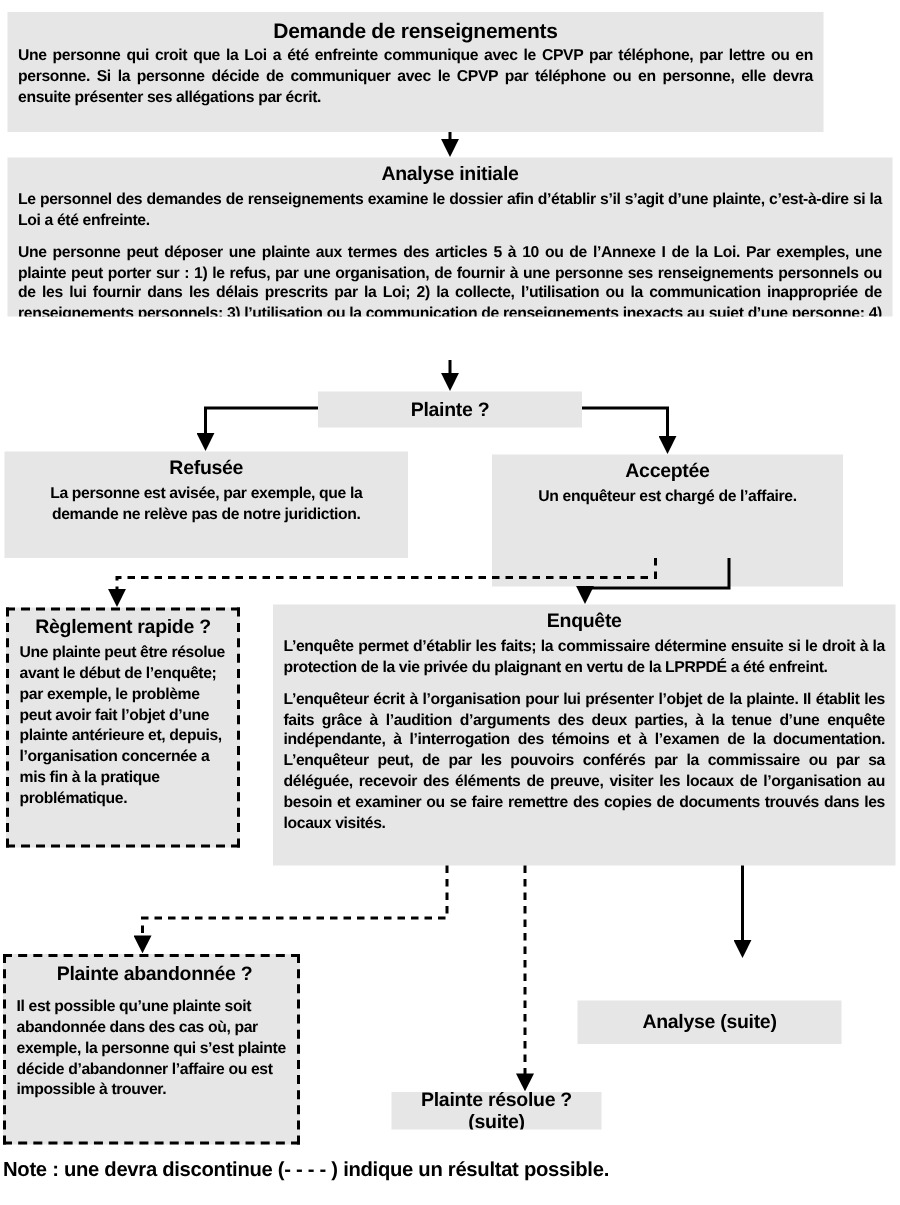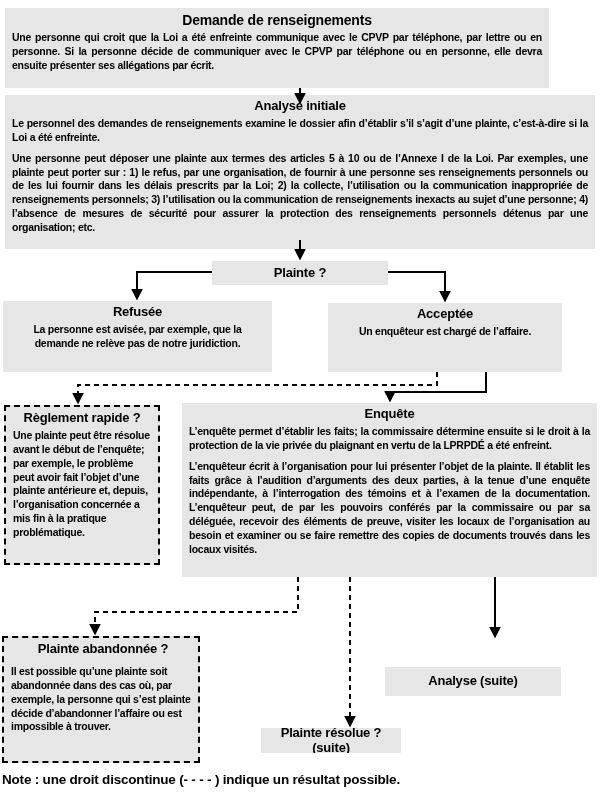--- a/index.html
+++ b/index.html
@@ -55,36 +55,36 @@
     <path d="M298,577 V612 H95 V632" stroke="#000" stroke-width="2" fill="none" stroke-dasharray="5,4" marker-end="url(#ah)"></path>
     <path d="M350,577 V724" stroke="#000" stroke-width="2" fill="none" stroke-dasharray="5,4" marker-end="url(#ah)"></path>
     <path d="M495,577 V635" stroke="#000" stroke-width="2" fill="none" marker-end="url(#ah)"></path>
   </svg>
 
   <div class="box" style="left:5px; top:8px; width:544px; height:80px;">
     <div class="title big">Demande de renseignements</div>
     <div class="body-text">Une personne qui croit que la Loi a été enfreinte communique avec le CPVP par téléphone, par lettre ou en personne. Si la personne décide de communiquer avec le CPVP par téléphone ou en personne, elle devra ensuite présenter ses allégations par écrit.</div>
   </div>
 
-  <div class="box" style="left:5px; top:95px; width:590px; height:154px;">
+  <div class="box" style="left:5px; top:105px; width:590px; height:106px;">
     <div class="title">Analyse initiale</div>
     <div class="body-text">Le personnel des demandes de renseignements examine le dossier afin d’établir s’il s’agit d’une plainte, c’est-à-dire si la Loi a été enfreinte.</div>
     <div class="body-text">Une personne peut déposer une plainte aux termes des articles 5 à 10 ou de l’Annexe I de la Loi. Par exemples, une plainte peut porter sur : 1) le refus, par une organisation, de fournir à une personne ses renseignements personnels ou de les lui fournir dans les délais prescrits par la Loi; 2) la collecte, l’utilisation ou la communication inappropriée de renseignements personnels; 3) l’utilisation ou la communication de renseignements inexacts au sujet d’une personne; 4) l’absence de mesures de sécurité pour assurer la protection des renseignements personnels détenus par une organisation; etc.</div>
   </div>
 
   <div class="box label-only" style="left:212px; top:261px; width:176px; height:24px;">
     <div class="title">Plainte ?</div>
   </div>
 
   <div class="box" style="left:3px; top:301px; width:269px; height:71px;">
     <div class="title">Refusée</div>
     <div class="body-text center" style="margin:0 24px;">La personne est avisée, par exemple, que la demande ne relève pas de notre juridiction.</div>
   </div>
 
-  <div class="box" style="left:328px; top:303px; width:234px; height:69px;">
+  <div class="box" style="left:328px; top:303px; width:234px; height:88px;">
     <div class="title">Acceptée</div>
     <div class="body-text center">Un enquêteur est chargé de l’affaire.</div>
   </div>
 
   <div class="box dashed" style="left:4px; top:405px; width:156px; height:160px;">
     <div class="title">Règlement rapide ?</div>
     <div class="body-text plain-left">Une plainte peut être résolue avant le début de l’enquête; par exemple, le problème peut avoir fait l’objet d’une plainte antérieure et, depuis, l’organisation concernée a mis fin à la pratique problématique.</div>
   </div>
 
   <div class="box" style="left:182px; top:403px; width:415px; height:174px;">
@@ -99,15 +99,15 @@
   </div>
 
   <div class="box label-only" style="left:385px; top:667px; width:176px; height:29px;">
     <div class="title">Analyse (suite)</div>
   </div>
 
   <div class="box label-only" style="left:261px; top:728px; width:140px; height:25px;">
     <div class="title">Plainte résolue ? (suite)</div>
   </div>
 
-  <div id="note"><span>Note : une droit discontinue (- - - - ) indique un résultat </span><span class="ital">possible</span><span>.</span></div>
+  <div id="note"><span>Note : une devra discontinue (- - - - ) indique un résultat </span><span class="ital">possible</span><span>.</span></div>
 
 </div>
 
 </body></html>

